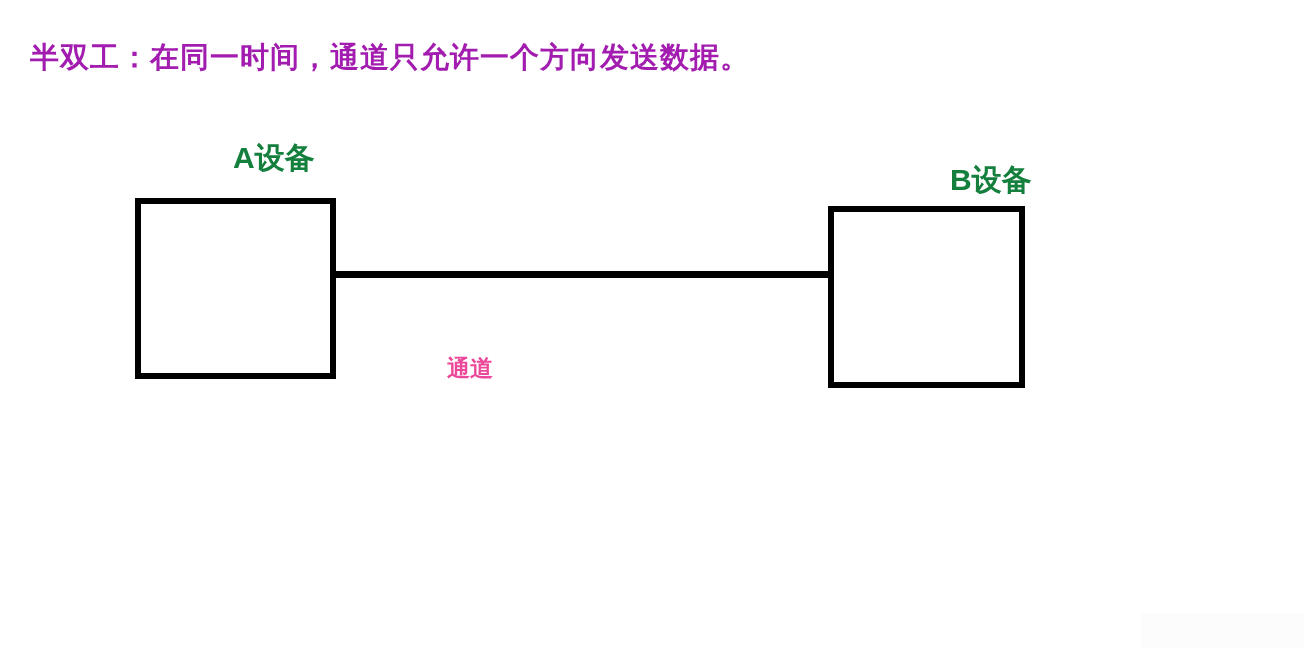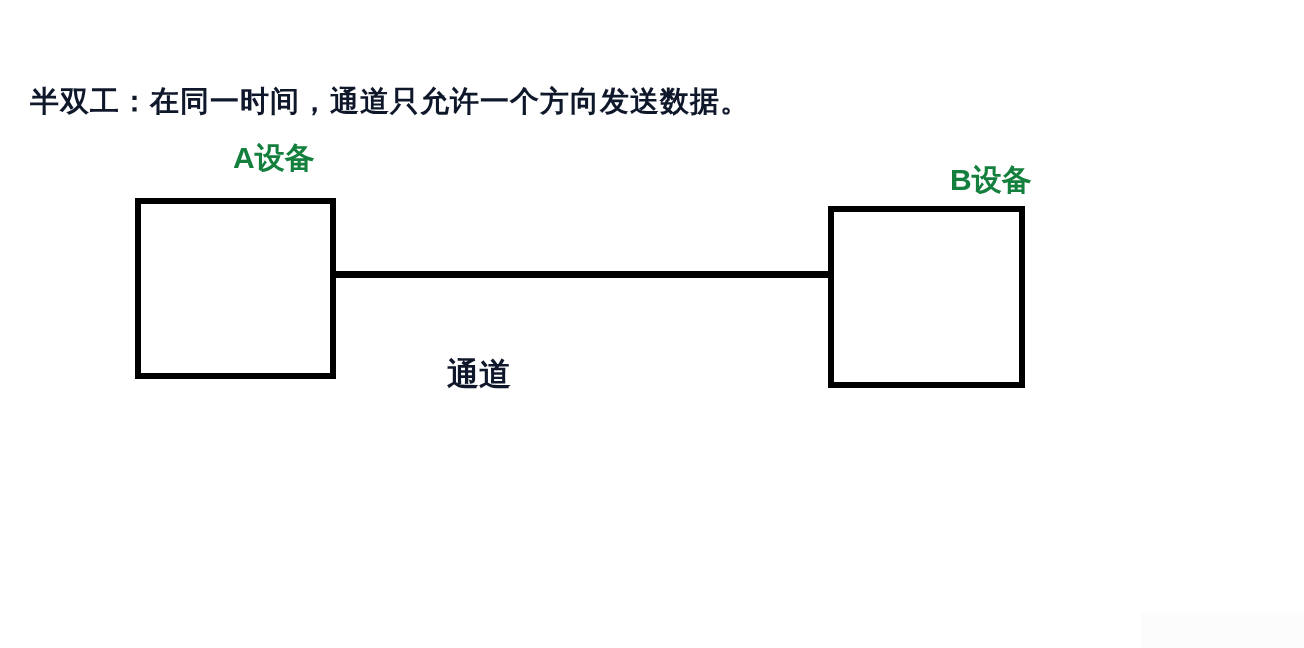--- a/index.html
+++ b/index.html
@@ -66,40 +66,40 @@
     left: 334px;
     top: 271px;
     width: 496px;
     height: 7px;
     background: #000000;
   }
   .channel-label {
     position: absolute;
     left: 447px;
     top: 353px;
-    font-size: 32px;
+    font-size: 23px;
     font-weight: bold;
-    color: #0f172a;
+    color: #ec4899;
     white-space: nowrap;
   }
   .watermark-area {
     position: absolute;
     left: 1141px;
     top: 613px;
     width: 163px;
     height: 35px;
     background: #fcfcfc;
   }
 </style>
 </head>
 <body>
 
 <div class="canvas">
 
-  <div class="diagram-title" style="color: #0f172a; margin-top: 44px;">半双工：在同一时间，通道只允许一个方向发送数据。</div>
+  <div class="diagram-title" style="color: #a21caf;">半双工：在同一时间，通道只允许一个方向发送数据。</div>
 
   <div class="device-label device-a-label">A设备</div>
 
   <div class="device-box device-a-box"></div>
 
   <div class="channel-line"></div>
 
   <div class="channel-label">通道</div>
 
   <div class="device-label device-b-label">B设备</div>

